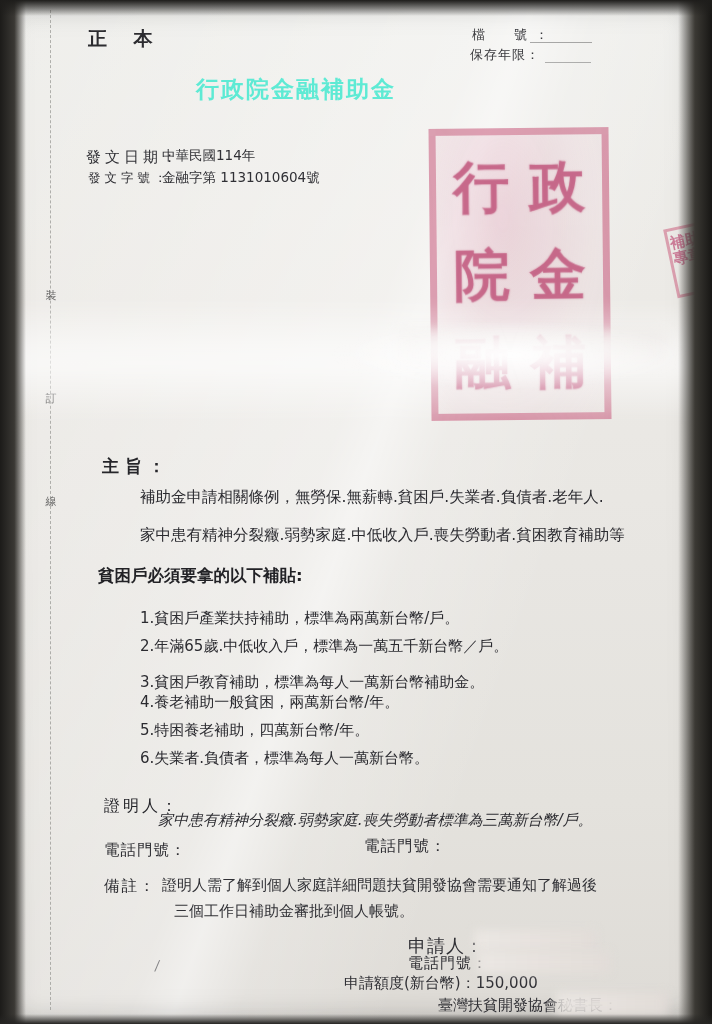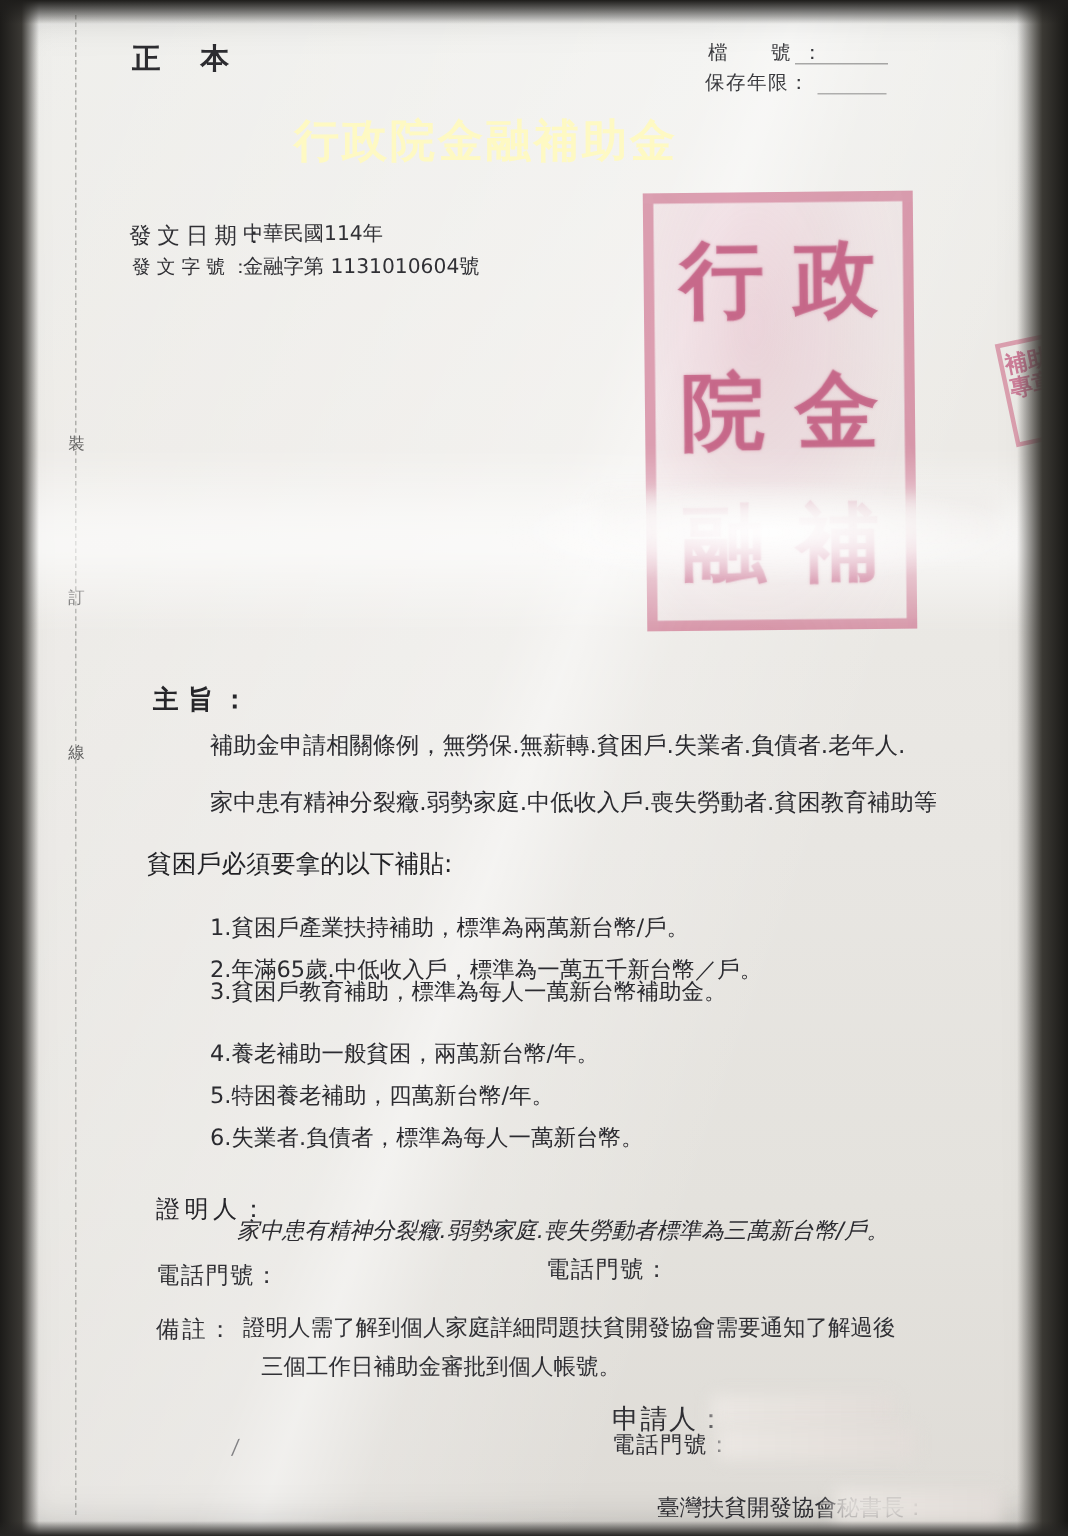--- a/index.html
+++ b/index.html
@@ -106,21 +106,21 @@
   .rule-dang {
     position: absolute; left: 530px; top: 42px; width: 62px;
     border-bottom: 1px solid #5a5a5a; opacity: 0.5;
   }
   .rule-baocun {
     position: absolute; left: 545px; top: 62px; width: 46px;
     border-bottom: 1px solid #5a5a5a; opacity: 0.45;
   }
   .doc-title {
     left: 196px; top: 74px;
-    font-size: 30px; font-weight: 700; letter-spacing: 2px; color: #fef9c3;
+    font-size: 23px; font-weight: 700; letter-spacing: 2px; color: #5eead4;
   }
   .meta1-label { left: 86px; top: 148px; font-size: 15px; letter-spacing: 4px; }
   .meta1-value { left: 162px; top: 147px; font-size: 13.5px; }
   .meta2-label { left: 88px; top: 170px; font-size: 12.5px; letter-spacing: 4px; }
   .meta2-value { left: 162px; top: 169px; font-size: 13.5px; }
 
   
   .seal {
     position: absolute;
     left: 430px; top: 128px;
@@ -169,25 +169,25 @@
 
   .sec-head {
     font-size: 17px;
     font-weight: 600;
     color: #26262a;
   }
   .h-zhuzhi { left: 102px; top: 455px; letter-spacing: 6px; }
   .body-line { font-size: 15.5px; color: #2b2b30; }
   .p1 { left: 140px; top: 487px; }
   .p2 { left: 140px; top: 525px; }
-  .h-list { left: 98px; top: 565px; font-size: 16.5px; font-weight: 400; color: #222226; }
+  .h-list { left: 98px; top: 565px; font-size: 16.5px; font-weight: 700; color: #222226; }
   .li { font-size: 15px; color: #2b2b30; }
   .li1 { left: 140px; top: 609px; }
   .li2 { left: 140px; top: 637px; }
-  .li3 { left: 140px; top: 652px; }
+  .li3 { left: 140px; top: 673px; }
   .li4 { left: 140px; top: 693px; }
   .li5 { left: 140px; top: 721px; }
   .li6 { left: 140px; top: 749px; }
   .li6b { left: 158px; top: 811px; font-style: italic; }
 
   .h-zhengming { left: 104px; top: 796px; font-size: 16px; letter-spacing: 3px; color: #25252a; }
   .phone1 { left: 104px; top: 840px; font-size: 15.5px; letter-spacing: 1px; }
   .phone2 { left: 364px; top: 836px; font-size: 15.5px; letter-spacing: 1px; }
   .beizhu-label { left: 104px; top: 876px; font-size: 15.5px; letter-spacing: 2px; }
   .beizhu-l1 { left: 162px; top: 876px; font-size: 15px; }
@@ -276,20 +276,21 @@
     <div class="txt h-zhengming">證明人：</div>
     <div class="txt phone1">電話門號：</div>
     <div class="txt phone2">電話門號：</div>
 
     <div class="txt beizhu-label">備註：</div>
     <div class="txt beizhu-l1">證明人需了解到個人家庭詳細問題扶貧開發協會需要通知了解過後</div>
     <div class="txt beizhu-l2">三個工作日補助金審批到個人帳號。</div>
 
     <div class="txt applicant">申請人：</div>
     <div class="txt applicant-phone">電話門號：</div>
+    <div class="txt amount">申請額度(新台幣)：150,000</div>
     <div class="txt assoc">臺灣扶貧開發協會秘書長：</div>
 
     <div class="pen-mark">⁄</div>
   </div>
 
   <div class="redact redact-a"></div>
   <div class="redact redact-b"></div>
   <div class="redact redact-c"></div>
   <div class="redact redact-d"></div>
 

